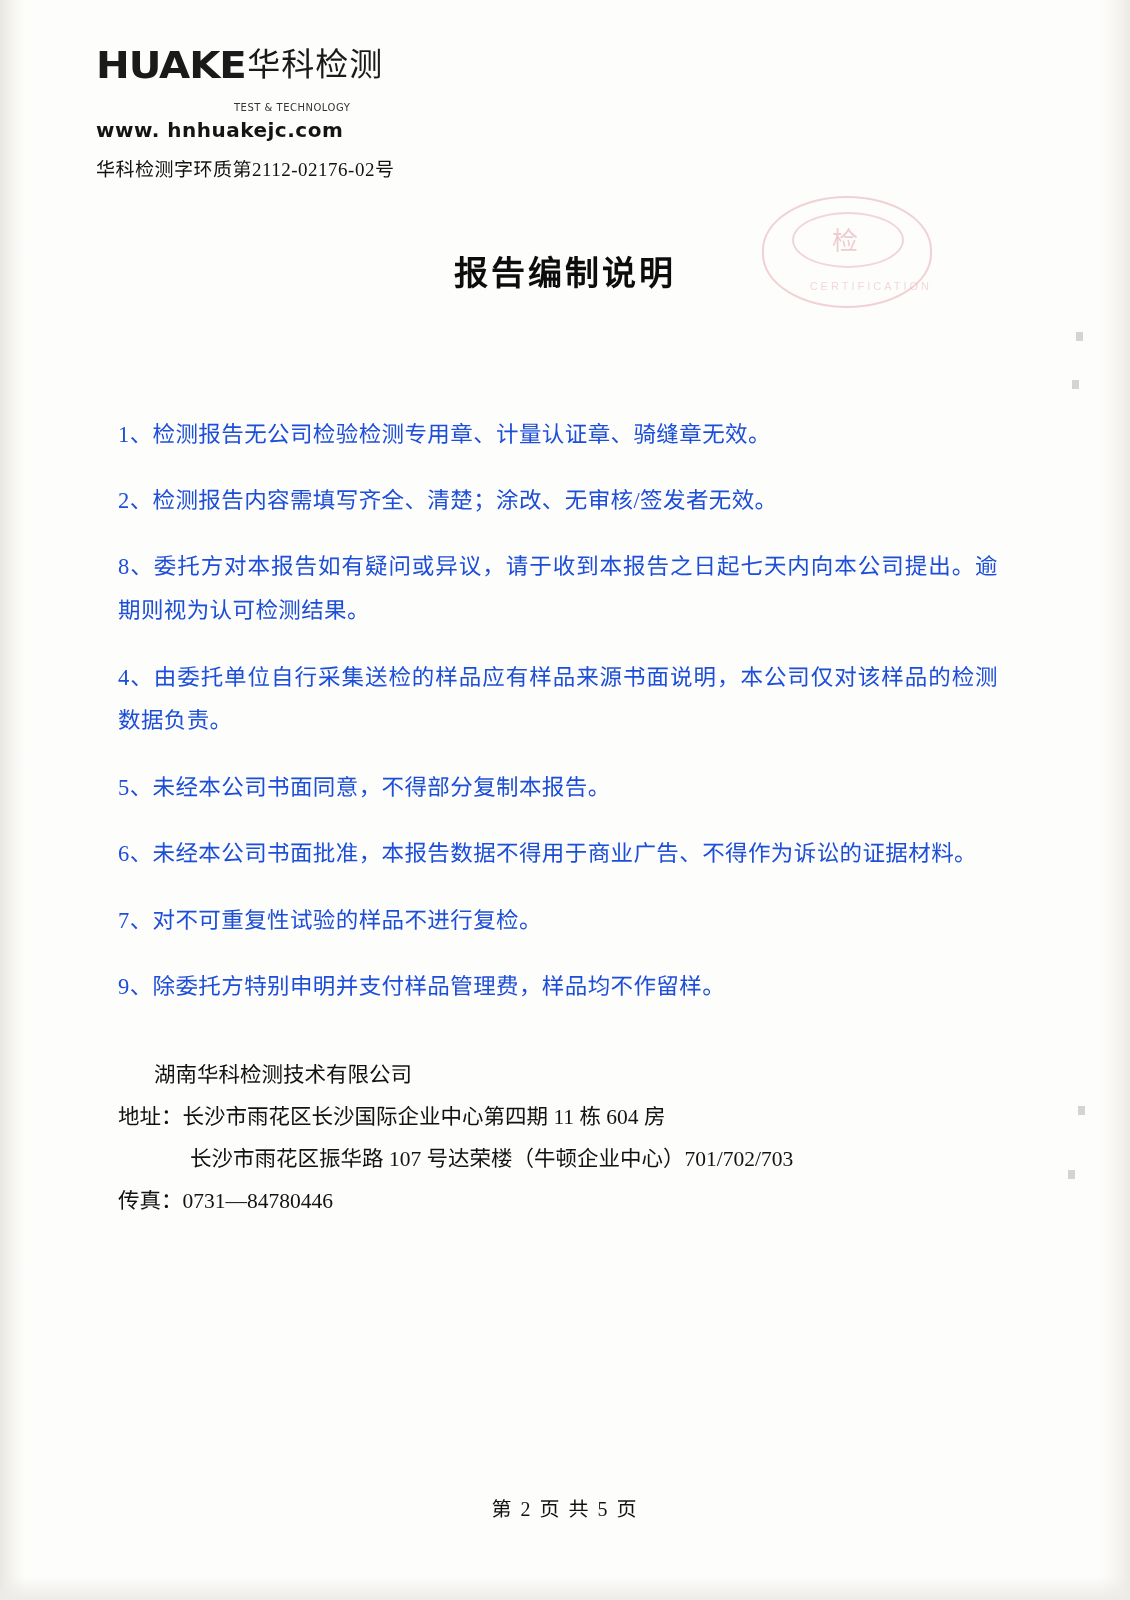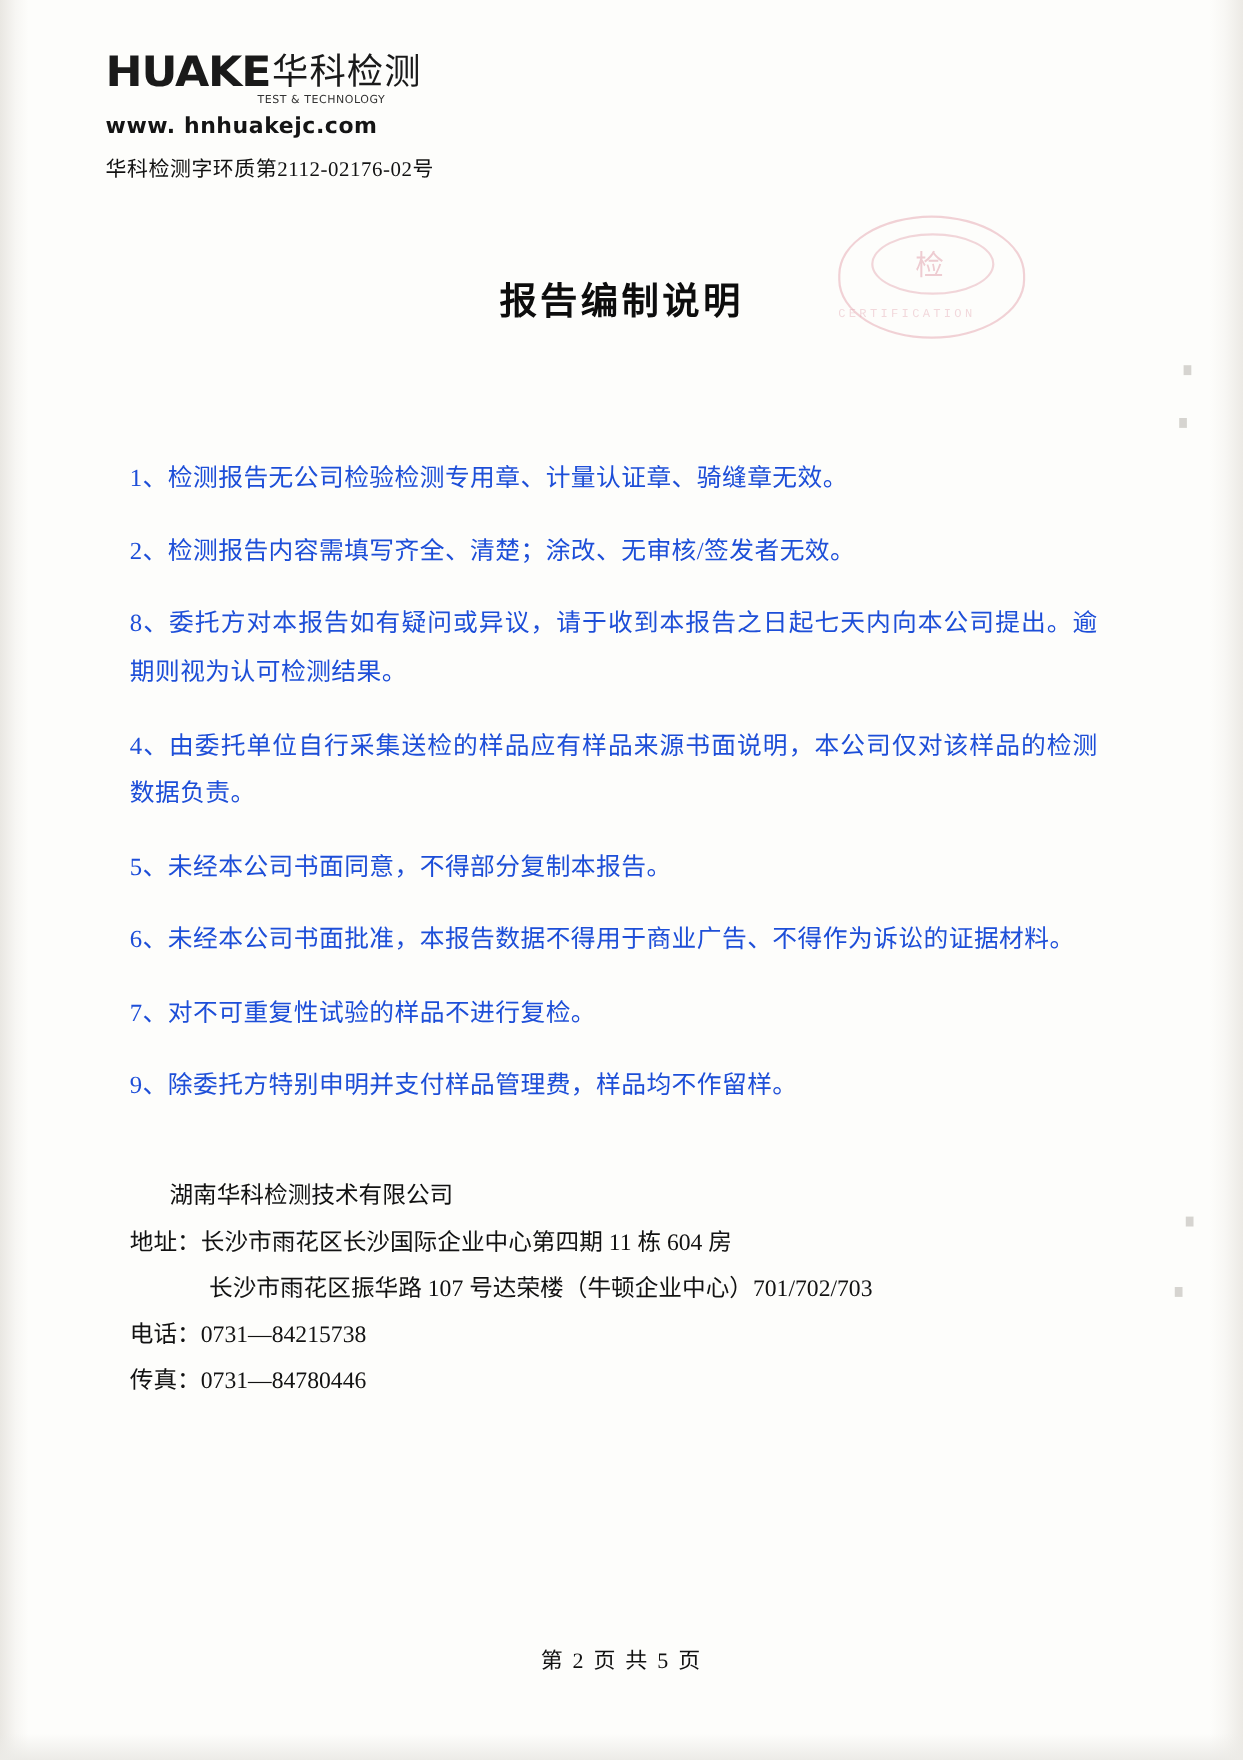--- a/index.html
+++ b/index.html
@@ -70,21 +70,21 @@
     color: #1a1a1a;
     line-height: 1;
     letter-spacing: 1px;
     margin-top: 2px;
   }
   .logo-sub {
     font-family: "DejaVu Sans", sans-serif;
     font-size: 10px;
     letter-spacing: 0.5px;
     color: #333;
-    margin-top: 2px;
+    margin-top: 18px;
     margin-left: 138px;
   }
   .logo-url {
     font-family: "DejaVu Sans", sans-serif;
     font-weight: 700;
     font-size: 20px;
     letter-spacing: 0.5px;
     color: #141414;
     margin-top: 5px;
   }
@@ -129,22 +129,22 @@
     font-family: "Liberation Serif", serif;
     font-size: 26px;
     letter-spacing: 4px;
     color: #c03a55;
     opacity: 0.6;
   }
   .seal .seal-sub {
     position: absolute;
     left: 0; right: 0;
     bottom: 16px;
-    text-align: left;
-    font-family: Liberation Mono, monospace;
+    text-align: right;
+    font-family: Liberation Sans, sans-serif;
     font-size: 11px;
     letter-spacing: 3px;
     color: #c03a55;
     opacity: 0.45;
   }
 
   
   .doc-title {
     position: absolute;
     left: 0;
@@ -181,21 +181,20 @@
     position: absolute;
     left: 118px;
     top: 1055px;
     width: 880px;
     font-size: 21.5px;
     line-height: 1.95;
     color: #121212;
   }
   .contact .company {
     margin-left: 36px;
-    margin-top: 12px;
   }
   .contact .addr2 {
     margin-left: 72px;
   }
 
   
   .page-number {
     position: absolute;
     left: 0;
     bottom: 78px;
@@ -257,19 +256,18 @@
     <p class="clause">5、未经本公司书面同意，不得部分复制本报告。</p>
     <p class="clause">6、未经本公司书面批准，本报告数据不得用于商业广告、不得作为诉讼的证据材料。</p>
     <p class="clause">7、对不可重复性试验的样品不进行复检。</p>
     <p class="clause">9、除委托方特别申明并支付样品管理费，样品均不作留样。</p>
   </div>
 
   <div class="contact">
     <div class="company">湖南华科检测技术有限公司</div>
     <div>地址：长沙市雨花区长沙国际企业中心第四期 11 栋 604 房</div>
     <div class="addr2">长沙市雨花区振华路 107 号达荣楼（牛顿企业中心）701/702/703</div>
-    <div>电话：0731—84215738</div>
     <div>传真：0731—84780446</div>
   </div>
 
   <div class="page-number">第 2 页 共 5 页</div>
 
 </div>
 
 </body></html>

